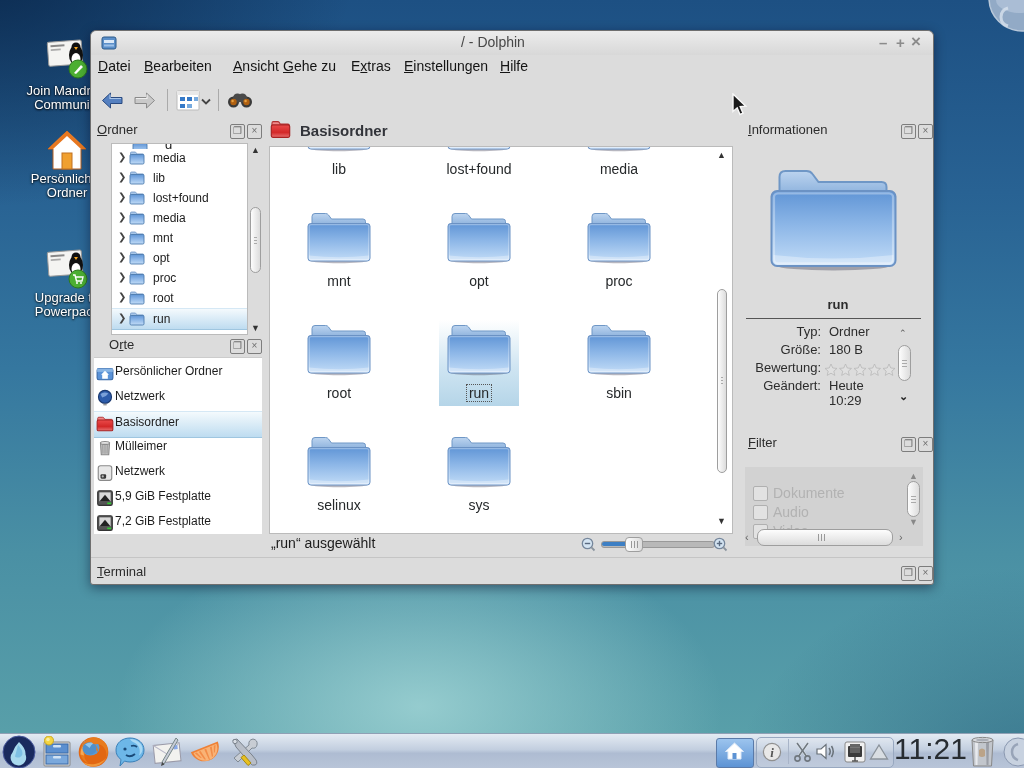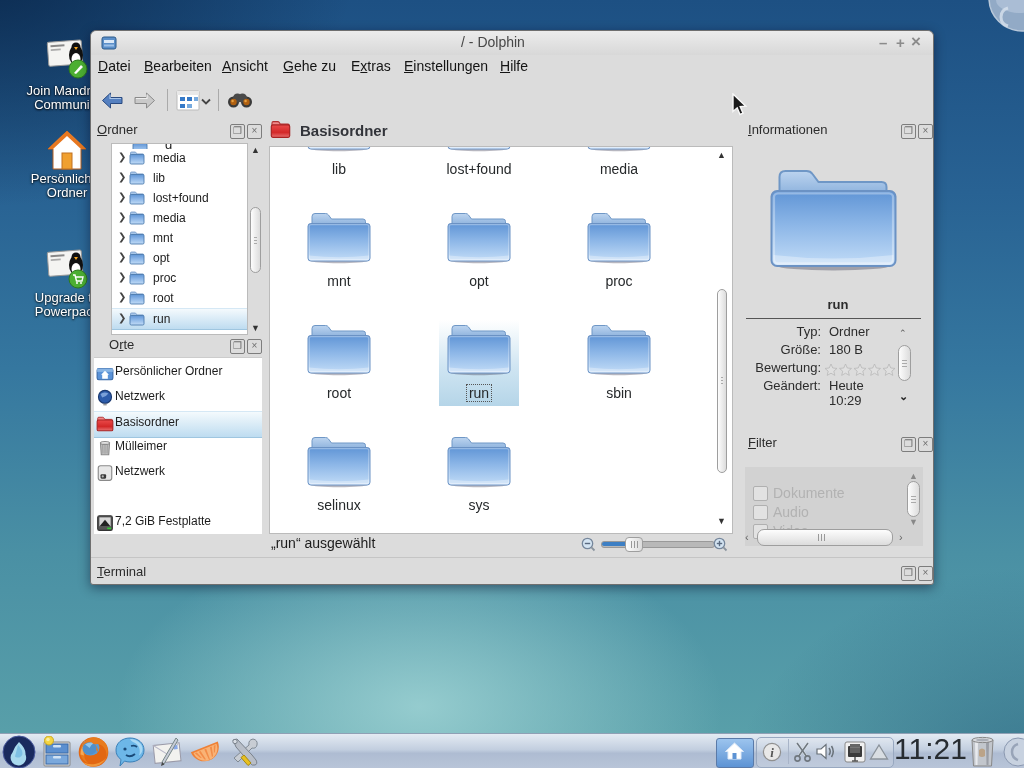--- a/index.html
+++ b/index.html
@@ -111,21 +111,21 @@
    <rect x="3" y="9.5" width="10" height="2" fill="#9ec1e8"></rect>
   </svg>
   <div id="title" style="margin-left:-19px;font-size:14px">/ - Dolphin</div>
   <div class="wbtn" style="left:788px;">–</div>
   <div class="wbtn" style="left:805px;">+</div>
   <div class="wbtn" style="left:820px;font-size:17px;top:3px">×</div>
  </div>
  <div id="menubar">
   <span class="mi" style="left:7px"><u>D</u>atei</span>
   <span class="mi" style="left:53px"><u>B</u>earbeiten</span>
-  <span class="mi" style="left:131px"><u>A</u>nsicht</span>
+  <span class="mi" style="left:142px"><u>A</u>nsicht</span>
   <span class="mi" style="left:192px"><u>G</u>ehe zu</span>
   <span class="mi" style="left:260px">E<u>x</u>tras</span>
   <span class="mi" style="left:313px"><u>E</u>instellungen</span>
   <span class="mi" style="left:409px"><u>H</u>ilfe</span>
  </div>
  <div id="toolbar">
   <svg class="abs" style="left:10px;top:11px" width="22" height="17" viewBox="0 0 22 17">
    <path d="M9.5 1 L1.5 8.5 L9.5 16 L9.5 11.5 L21 11.5 L21 5.5 L9.5 5.5 Z" fill="#5580c0" stroke="#2a4a80" stroke-width="1"></path>
    <path d="M9 2.6 L9 6.5 L20 6.5" fill="none" stroke="#a8c4e8" stroke-width="1.2"></path>
   </svg>
@@ -284,20 +284,29 @@
           </svg></span>
         <span class="ptxt">Mülleimer</span>
       </div>
       <div class="prow" style="top:103px">
         <span class="pico"><svg width="18" height="18" viewBox="0 0 16 16">
             <rect x="2" y="1.5" width="12" height="13" rx="2" fill="#e8e8e8" stroke="#8a8a8a"></rect>
             <rect x="4" y="9" width="5" height="4" rx="1" fill="#3a3a3a"></rect>
             <circle cx="6" cy="11" r="1" fill="#bbb"></circle>
           </svg></span>
         <span class="ptxt">Netzwerk</span>
+      </div>
+      <div class="prow" style="top:128px">
+        <span class="pico"><svg width="18" height="18" viewBox="0 0 16 16">
+            <rect x="1.5" y="1.5" width="13" height="13" rx="1.5" fill="#555" stroke="#333"></rect>
+            <rect x="3" y="3" width="10" height="8" fill="#d8d8d8"></rect>
+            <path d="M3 11 L8 5 L13 11 Z" fill="#222"></path>
+            <rect x="10" y="12" width="3.5" height="1.5" fill="#3c3"></rect>
+          </svg></span>
+        <span class="ptxt">5,9 GiB Festplatte</span>
       </div>
       <div class="prow" style="top:153px">
         <span class="pico"><svg width="18" height="18" viewBox="0 0 16 16">
             <rect x="1.5" y="1.5" width="13" height="13" rx="1.5" fill="#555" stroke="#333"></rect>
             <rect x="3" y="3" width="10" height="8" fill="#d8d8d8"></rect>
             <path d="M3 11 L8 5 L13 11 Z" fill="#222"></path>
             <rect x="10" y="12" width="3.5" height="1.5" fill="#3c3"></rect>
           </svg></span>
         <span class="ptxt">7,2 GiB Festplatte</span>
       </div>

